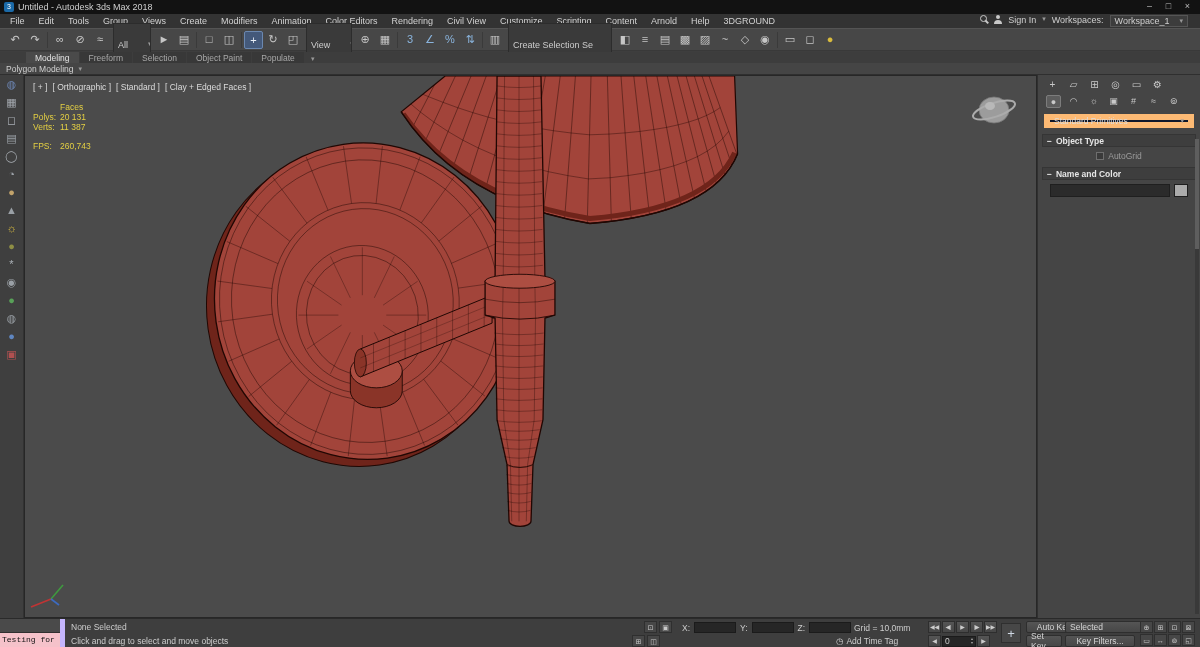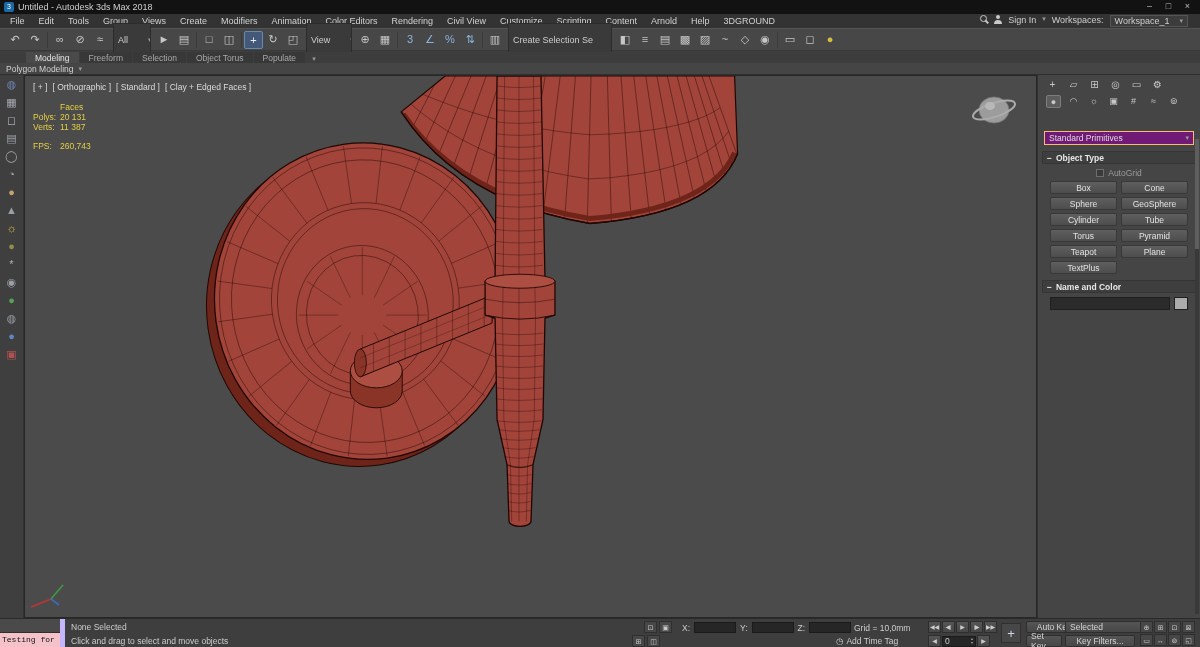--- a/index.html
+++ b/index.html
@@ -15,21 +15,21 @@
 .mag{width:7px;height:7px;border:1.5px solid #c9c9c9;border-radius:50%;position:relative;display:inline-block}
 .mag::after{content:"";position:absolute;width:4px;height:1.5px;background:#c9c9c9;transform:rotate(45deg);right:-3px;bottom:-1px}
 .person{position:relative;width:9px;height:9px;display:inline-block}
 .person::before{content:"";position:absolute;top:0;left:2.5px;width:4px;height:4px;border-radius:50%;background:#c9c9c9}
 .person::after{content:"";position:absolute;bottom:0;left:.5px;width:8px;height:4px;border-radius:4px 4px 0 0;background:#c9c9c9}
 .wsbox{border:1px solid #555;background:#3c3c3c;height:12px;display:flex;align-items:center;gap:10px;padding:0 4px}
 .da{color:#999;font-size:7px}
 .toolbar{position:absolute;top:28px;left:0;right:0;height:23px;background:#474747;border-top:1px solid #545454;border-bottom:1px solid #393939;display:flex;align-items:center;padding-left:5px}
 .ti{width:20px;height:19px;line-height:19px;text-align:center;font-size:11px;color:#c6c6c6;flex:none}
 .sep{width:1px;height:16px;background:#3a3a3a;margin:0 2px;flex:none}
-.combo{height:15px;background:#3a3a3a;border:1px solid #2c2c2c;display:flex;align-items:center;gap:20px;padding:16px 4px;color:#ccc;flex:none;margin:0 3px;white-space:nowrap;overflow:hidden}
+.combo{height:15px;background:#3a3a3a;border:1px solid #2c2c2c;display:flex;gap:20px;padding:16px 4px;color:#ccc;flex:none;margin:0 3px;white-space:nowrap;overflow:hidden}
 .active-tool{background:#44597a;border:1px solid #6b88b0;border-radius:2px;color:#eaf0f8;height:18px;line-height:16px;width:19px}
 .c-blue{color:#8ab4dd}.c-yellow{color:#d9bb3d}
 .ribbontabs{position:absolute;top:52px;left:0;right:0;height:12px;background:#3d3d3d;display:flex;align-items:flex-end;gap:1px;padding-left:26px}
 .rtab{padding:1px 9px;font-size:8.5px;color:#a8a8a8;background:#383838;line-height:10px}
 .rtab.active{background:#4a4a4a;color:#e3e3e3}
 .rtab-caret{width:16px;text-align:center;color:#999;font-size:7px;line-height:11px}
 .polybar{position:absolute;top:63px;left:0;right:0;height:12px;background:#454545;border-bottom:1px solid #2f2f2f;display:flex;align-items:center;gap:5px;padding-left:6px;color:#d0d0d0;font-size:8.5px}
 .main{position:absolute;top:75px;left:0;right:163px;bottom:29px;display:flex}
 .leftstrip{width:24px;background:#3f3f3f;border-right:1px solid #323232;display:flex;flex-direction:column;align-items:center;gap:6px;padding-top:3px}
 .li{font-size:11px;line-height:12px}
@@ -39,21 +39,21 @@
 .vp-stats{position:absolute;left:8px;top:26px;color:#e3cf43;font-size:8.5px;line-height:10px;z-index:3}
 .sl{display:inline-block;width:27px}.ind{margin-left:27px}.sgap{height:9px}
 .viewcube{position:absolute;right:16px;top:12px;width:52px;height:48px;z-index:3}
 .axis{position:absolute;left:4px;bottom:6px;width:46px;height:30px;z-index:3}
 .rpanel{position:absolute;top:75px;right:0;width:163px;bottom:29px;background:#454545;border-left:1px solid #303030;font-size:8.5px}
 .ptabs{display:flex;gap:8px;padding:4px 8px 2px;color:#c9c9c9;font-size:10px}
 .pt{width:13px;text-align:center}
 .pcats{display:flex;gap:5px;padding:3px 8px 1px;align-items:center}
 .pc{width:15px;height:13px;text-align:center;line-height:13px;color:#c9c9c9;font-size:9px}
 .pc.active{background:#5d5d5d;border:1px solid #7c7c7c;border-radius:2px}
-.pdrop{margin:22px 6px 0;height:14px;background:#701a75;border:1px solid #fdba74;display:flex;align-items:center;justify-content:space-between;padding:0 4px;color:#ddd}
+.pdrop{margin:5px 6px 0;height:14px;background:#0f172a;border:6px solid #fdba74;display:flex;align-items:center;justify-content:space-between;padding:0 4px;color:#ddd}
 .rollout{margin:6px 4px 0;height:13px;background:#3e3e3e;border:1px solid #353535;display:flex;align-items:center;gap:4px;padding:0 4px;color:#e6e6e6;font-weight:bold}
 .autogrid{display:flex;align-items:center;justify-content:center;gap:4px;margin-top:4px;color:#9b9b9b}
 .cb{width:8px;height:8px;background:#3a3a3a;border:1px solid #6e6e6e}
 .obgrid{display:grid;grid-template-columns:1fr 1fr;gap:3px 4px;padding:3px 12px 0}
 .ob{height:13px;background:linear-gradient(#5f5f5f,#4d4d4d);border:1px solid #383838;border-radius:2px;display:flex;align-items:center;justify-content:center;color:#e2e2e2}
 .nc-row{display:flex;gap:4px;padding:4px 12px 0;align-items:center}
 .nc-input{flex:1;height:13px;background:#2b2b2b;border:1px solid #1f1f1f}
 .swatch{width:14px;height:13px;background:#acacac;border:1px solid #1f1f1f}
 .pscroll{position:absolute;right:1px;top:64px;bottom:4px;width:4px;background:#393939}
 .pthumb{position:absolute;top:0;left:0;right:0;height:110px;background:#5e5e5e}
@@ -161,21 +161,21 @@
   <span class="sep"></span>
   <span class="ti">▭</span>
   <span class="ti">◻</span>
   <span class="ti c-yellow">●</span>
 </div>
 
 <div class="ribbontabs">
   <span class="rtab active">Modeling</span>
   <span class="rtab">Freeform</span>
   <span class="rtab">Selection</span>
-  <span class="rtab">Object Torus</span>
+  <span class="rtab">Object Paint</span>
   <span class="rtab">Populate</span>
   <span class="rtab-caret">▾</span>
 </div>
 
 <div class="polybar">
   <span>Polygon Modeling</span>
   <span class="da">▾</span>
 </div>
 
 <div class="main">
@@ -385,33 +385,20 @@
     <span class="da">▾</span>
   </div>
   <div class="rollout">
     <span>−</span>
     <span>Object Type</span>
   </div>
   <div class="autogrid">
     <span class="cb"></span>
     <span>AutoGrid</span>
   </div>
-  <div class="obgrid">
-    <span class="ob">Box</span>
-    <span class="ob">Cone</span>
-    <span class="ob">Sphere</span>
-    <span class="ob">GeoSphere</span>
-    <span class="ob">Cylinder</span>
-    <span class="ob">Tube</span>
-    <span class="ob">Torus</span>
-    <span class="ob">Pyramid</span>
-    <span class="ob">Teapot</span>
-    <span class="ob">Plane</span>
-    <span class="ob" style="grid-column:1">TextPlus</span>
-  </div>
   <div class="rollout">
     <span>−</span>
     <span>Name and Color</span>
   </div>
   <div class="nc-row">
     <span class="nc-input"></span>
     <span class="swatch"></span>
   </div>
   <div class="pscroll">
       <div class="pthumb"></div>

